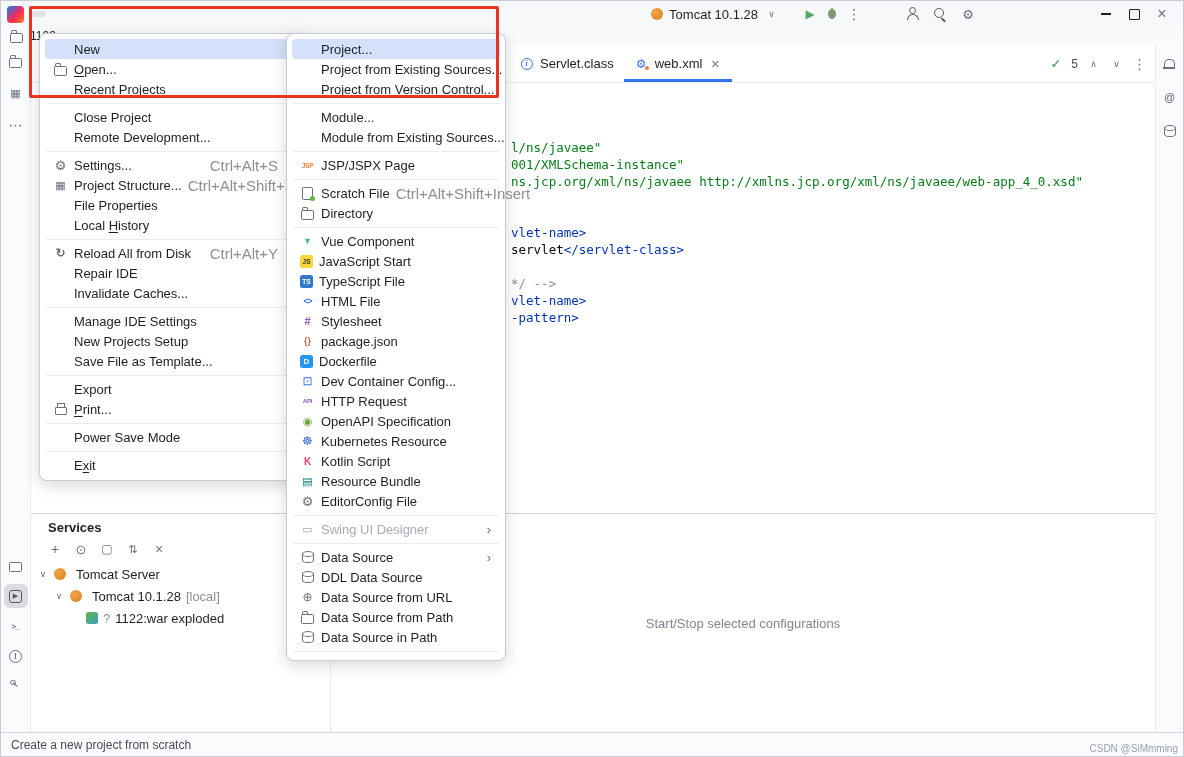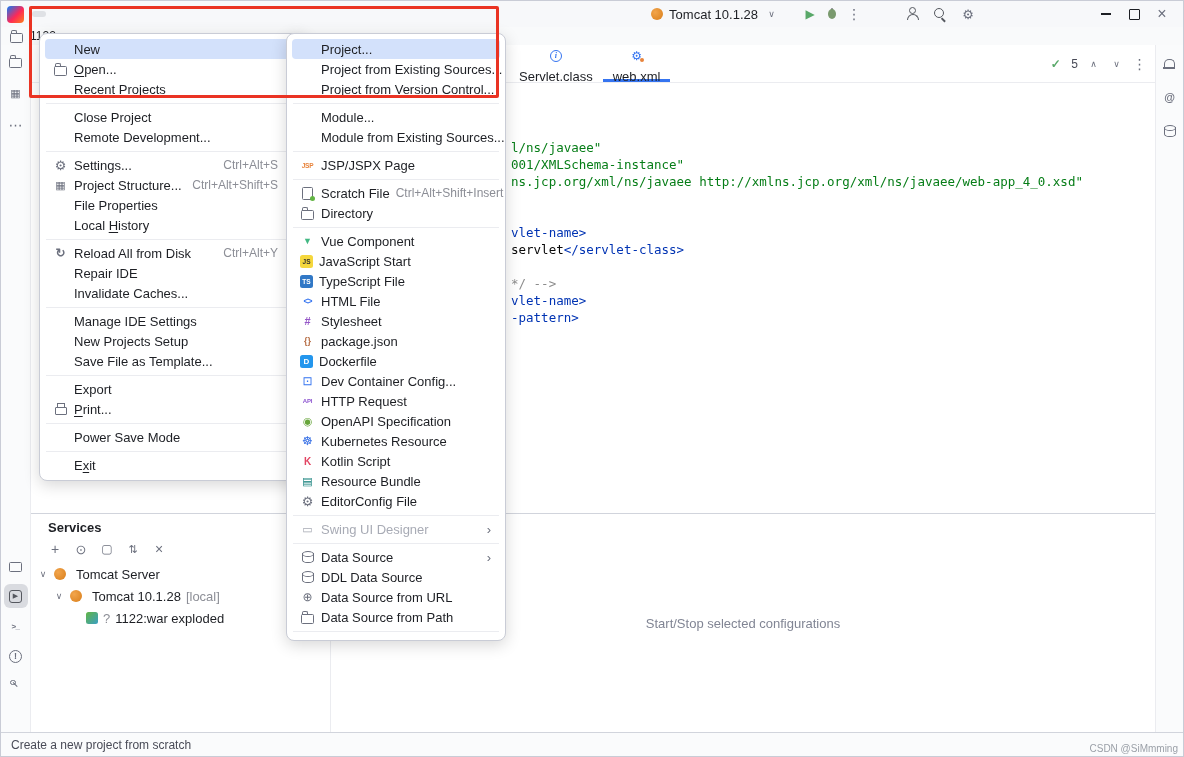--- a/index.html
+++ b/index.html
@@ -24,21 +24,21 @@
   .left-strip{position:absolute;left:0;top:44px;width:30px;bottom:24px;background:#fafbfc;border-right:1px solid #ebecf0;display:flex;flex-direction:column;align-items:center;padding:4px 0 34px;z-index:2;}
   .strip-top,.strip-bottom{display:flex;flex-direction:column;align-items:center;gap:8px;}
   .strip-bottom{margin-top:auto;gap:6px;}
   .strip-btn{width:24px;height:24px;display:flex;align-items:center;justify-content:center;border-radius:6px;}
   .strip-btn.active{background:#d9dbe0;}
   .right-strip{position:absolute;right:0;top:44px;width:28px;bottom:24px;background:#fafbfc;border-left:1px solid #ebecf0;display:flex;flex-direction:column;align-items:center;padding-top:6px;gap:10px;z-index:2;}
 
   
   .tabbar{position:absolute;left:30px;right:28px;top:44px;height:38px;background:#fff;border-bottom:1px solid #ebecf0;display:flex;align-items:stretch;z-index:1;}
   .tabs{display:flex;align-items:stretch;margin-left:478px;}
-  .tab{display:flex;align-items:center;gap:6px;padding:0 10px;font-size:13px;border-bottom:3px solid transparent;padding-top:3px;white-space:nowrap;flex-direction:column;}
+  .tab{display:flex;align-items:center;gap:6px;padding:0 10px;font-size:13px;border-bottom:3px solid transparent;padding-top:3px;white-space:nowrap;}
   .tab.active{border-bottom-color:#3574f0;}
   .tab-close{width:14px;height:14px;display:flex;align-items:center;justify-content:center;color:#6c707e;}
   .tab-close::before{content:"×";font-size:14px;}
   .tabbar-right{margin-left:auto;display:flex;align-items:center;gap:8px;padding-right:8px;}
   .insp-count{font-size:12px;color:#494b57;}
   .code{position:absolute;left:30px;right:28px;top:82px;height:430px;background:#fff;font-family:"DejaVu Sans Mono",monospace;font-size:12.5px;line-height:17px;padding:5px 0 0 480px;white-space:pre;z-index:1;}
   .code-line{height:17px;}
   .c-str{color:#067d17;}.c-tag{color:#0033b3;}.c-txt{color:#080808;}.c-cmt{color:#8c8c8c;}
 
   
@@ -60,21 +60,21 @@
   .sb-item{white-space:nowrap;}
 
   
   .menu{position:absolute;background:#fff;border:1px solid #c9ccd6;border-radius:8px;box-shadow:0 4px 16px rgba(0,0,0,.16);padding:5px 0;font-size:13px;z-index:40;}
   .file-menu{left:38px;top:32px;width:268px;}
   .new-menu{left:285px;top:32px;width:220px;z-index:45;}
   .mi{height:20px;display:flex;align-items:center;gap:6px;padding:0 9px 0 8px;margin:0 5px;border-radius:4px;white-space:nowrap;}
   .mi.selected{background:#d3e1fb;}
   .mi.disabled .mi-label{color:#a8abb5;}
   .mi-label u{text-underline-offset:2px;}
-  .mi-shortcut{margin-left:auto;color:#8c8e96;font-size:12px;}
+  .mi-shortcut{margin-left:auto;color:#8c8e96;font-size:15px;}
   .mi-arrow{color:#6c707e;width:8px;text-align:right;flex:none;}
   .mi-arrow::before{content:"›";font-size:13px;}
   .msep{height:1px;background:#ebecf0;margin:3.5px 6px;}
 
   
   .red-box{position:absolute;left:28px;top:5px;width:470px;height:92px;border:3px solid #ea3323;border-radius:2px;z-index:60;pointer-events:none;}
   .watermark{position:absolute;right:5px;bottom:2px;font-size:10px;color:#8a9099;opacity:.85;z-index:70;pointer-events:none;}
 
   
   .icon{display:inline-flex;align-items:center;justify-content:center;width:15px;height:15px;color:#6c707e;font-size:12px;position:relative;flex:none;}
@@ -643,20 +643,26 @@
         <span class="mi-label">Data Source from URL</span>
         <span class="mi-shortcut"></span>
         <span class="mi-arrow" style="visibility: hidden;"></span>
       </div>
       <div class="mi">
         <span class="icon mi-icon ic-dbfolder"></span>
         <span class="mi-label">Data Source from Path</span>
         <span class="mi-shortcut"></span>
         <span class="mi-arrow" style="visibility: hidden;"></span>
       </div>
+      <div class="mi">
+        <span class="icon mi-icon ic-dbpath"></span>
+        <span class="mi-label">Data Source in Path</span>
+        <span class="mi-shortcut"></span>
+        <span class="mi-arrow" style="visibility: hidden;"></span>
+      </div>
       <div class="msep"></div>
     </div>
 
   <div class="red-box"></div>
 
   <div class="watermark">CSDN @SiMmming</div>
 
 </div>
 
 </body></html>

